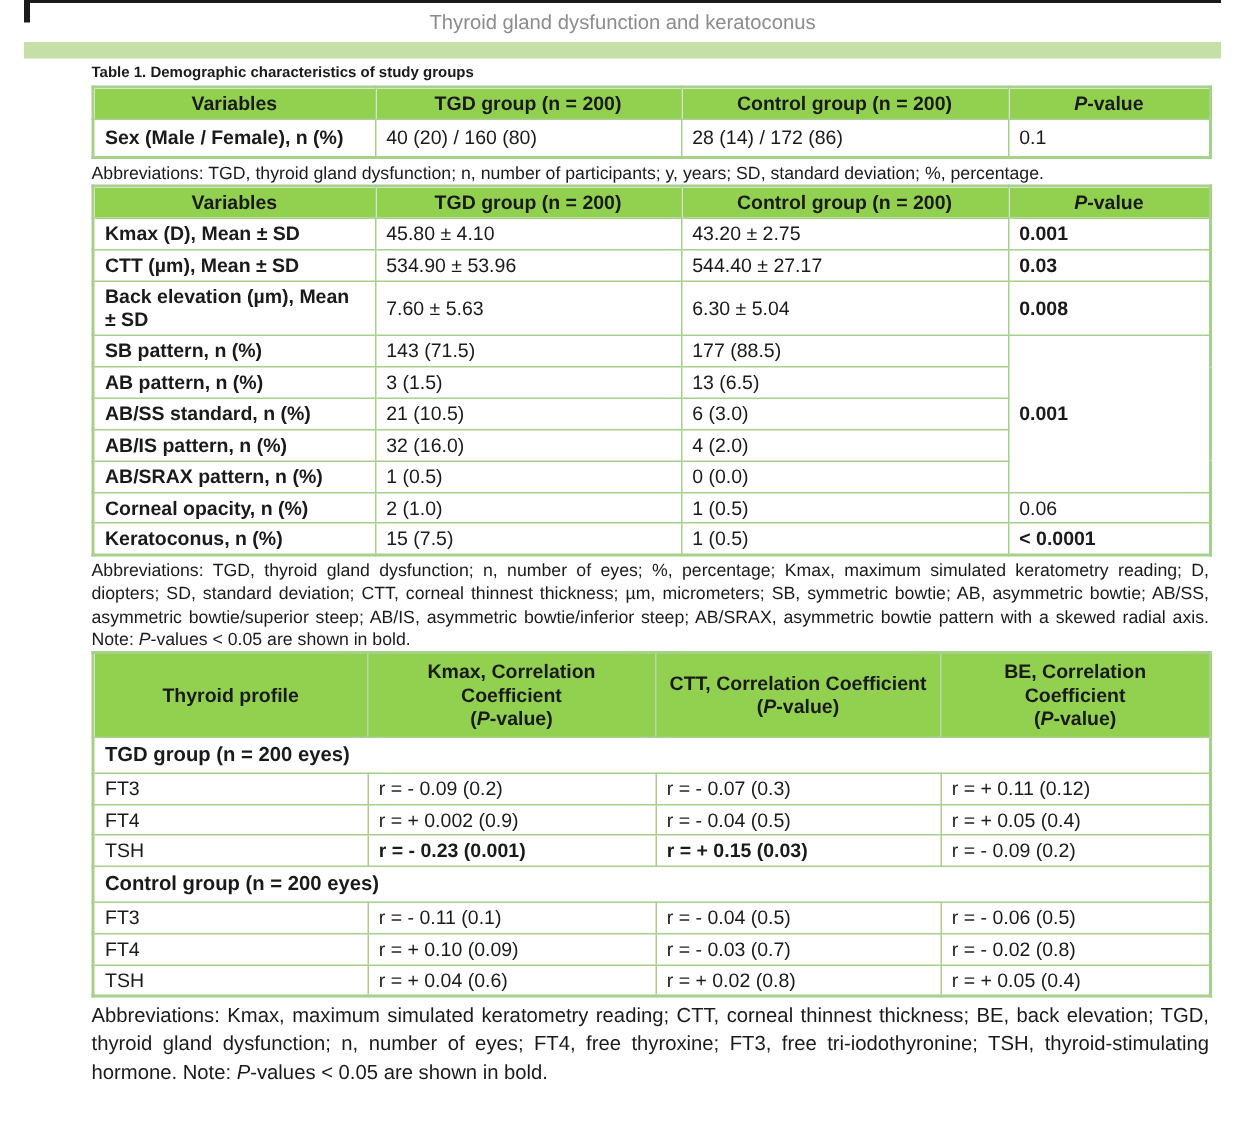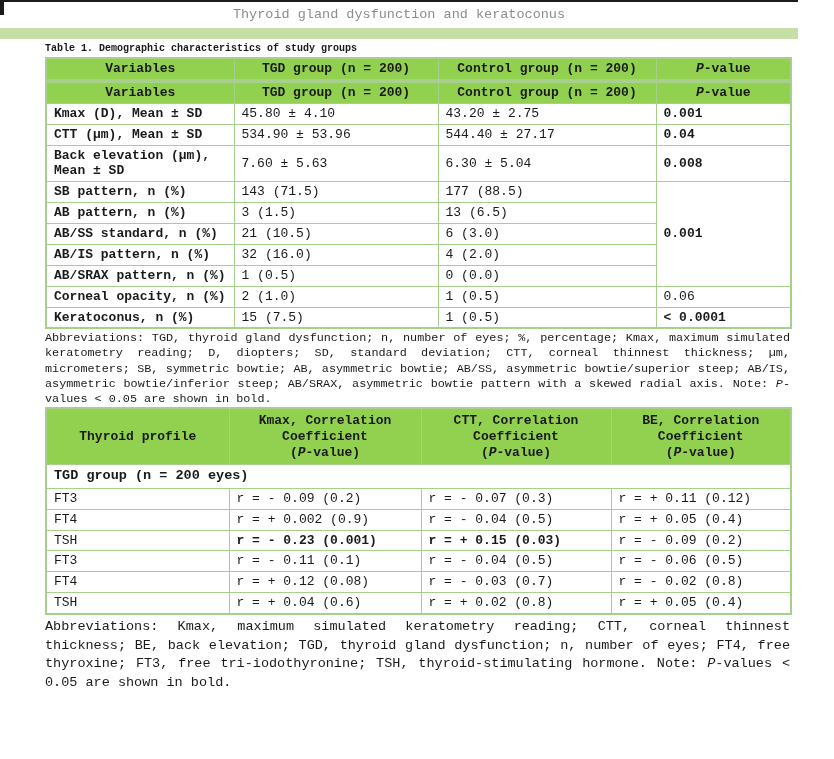--- a/index.html
+++ b/index.html
@@ -3,22 +3,23 @@
 <meta charset="utf-8">
 <style>
   :root{
     --bar:#c6dfa6; --header-bg:#92d050; --border:#a8d08d;
     --head-gray:#8c8c8c; --text:#1a1a1a; --period-blue:#1f3d7a; --topline:#1b1b1b;
   }
   *{box-sizing:border-box;}
   body{margin:0;background:#fff;}
   .page{
     width:798px;height:759px;position:relative;overflow:hidden;background:#fff;
-    font-family:Liberation Mono, monospace;color:var(--text);
+    font-family:Liberation Sans, sans-serif;color:var(--text);
     border-top:2px solid var(--topline);
+    margin-left:16px;
   }
   .corner-mark{position:absolute;left:0;top:0;width:4px;height:13px;background:var(--topline);}
   .running-head{text-align:center;color:var(--head-gray);font-size:13.5px;padding-top:5px;line-height:1.2;}
   .accent-bar{height:11px;background:var(--bar);margin-top:5px;}
   .content{margin:0 45px;width:745px;}
   .table-title{font-weight:bold;font-size:10px;line-height:1.2;margin:4px 0 2px;}
   .mt{margin-top:10px;}
   .blue{color:var(--period-blue);}
   table{border-collapse:collapse;width:100%;font-size:13px;table-layout:fixed;border:2px solid var(--border);}
   th,td{border:1px solid var(--border);padding:2px 7px;vertical-align:middle;text-align:left;line-height:1.22;overflow:hidden;}
@@ -51,22 +52,29 @@
       </colgroup>
     <thead>
           <tr>
             <th>Variables</th>
             <th>TGD group (n = 200)</th>
             <th>Control group (n = 200)</th>
             <th><i>P</i>-value</th>
           </tr>
         </thead>
         <tbody>
+          <tr>
+            <td class="bold">Sex (Male / Female), n (%)</td>
+            <td>40 (20) / 160 (80)</td>
+            <td>28 (14) / 172 (86)</td>
+            <td>0.1</td>
+          </tr>
         </tbody>
       </table>
+    <p class="footnote-sm">Abbreviations: TGD, thyroid gland dysfunction; n, number of participants; y, years; SD, standard deviation; %, percentage.</p>
 
     <table id="table2">
       <colgroup>
         <col style="width:188px">
           <col style="width:204px">
           <col style="width:218px">
           <col style="width:135px">
       </colgroup>
     <thead>
           <tr>
@@ -80,21 +88,21 @@
           <tr>
             <td class="bold">Kmax (D), Mean ± SD</td>
             <td>45.80 ± 4.10</td>
             <td>43.20 ± 2.75</td>
             <td class="bold">0.001</td>
           </tr>
           <tr>
             <td class="bold">CTT (µm), Mean ± SD</td>
             <td>534.90 ± 53.96</td>
             <td>544.40 ± 27.17</td>
-            <td class="bold">0.04</td>
+            <td class="bold">0.03</td>
           </tr>
           <tr>
             <td class="bold">Back elevation (µm), Mean ± SD</td>
             <td>7.60 ± 5.63</td>
             <td>6.30 ± 5.04</td>
             <td class="bold">0.008</td>
           </tr>
           <tr>
             <td class="bold">SB pattern, n (%)</td>
             <td>143 (71.5)</td>
@@ -168,28 +176,31 @@
             <td>r = - 0.04 (0.5)</td>
             <td>r = + 0.05 (0.4)</td>
           </tr>
           <tr>
             <td>TSH</td>
             <td class="bold">r = - 0.23 (0.001)</td>
             <td class="bold">r = + 0.15 (0.03)</td>
             <td>r = - 0.09 (0.2)</td>
           </tr>
           <tr>
+            <td colspan="4" class="section">Control group (n = 200 eyes)</td>
+          </tr>
+          <tr>
             <td>FT3</td>
             <td>r = - 0.11 (0.1)</td>
             <td>r = - 0.04 (0.5)</td>
             <td>r = - 0.06 (0.5)</td>
           </tr>
           <tr>
             <td>FT4</td>
-            <td>r = + 0.12 (0.08)</td>
+            <td>r = + 0.10 (0.09)</td>
             <td>r = - 0.03 (0.7)</td>
             <td>r = - 0.02 (0.8)</td>
           </tr>
           <tr>
             <td>TSH</td>
             <td>r = + 0.04 (0.6)</td>
             <td>r = + 0.02 (0.8)</td>
             <td>r = + 0.05 (0.4)</td>
           </tr>
         </tbody>

